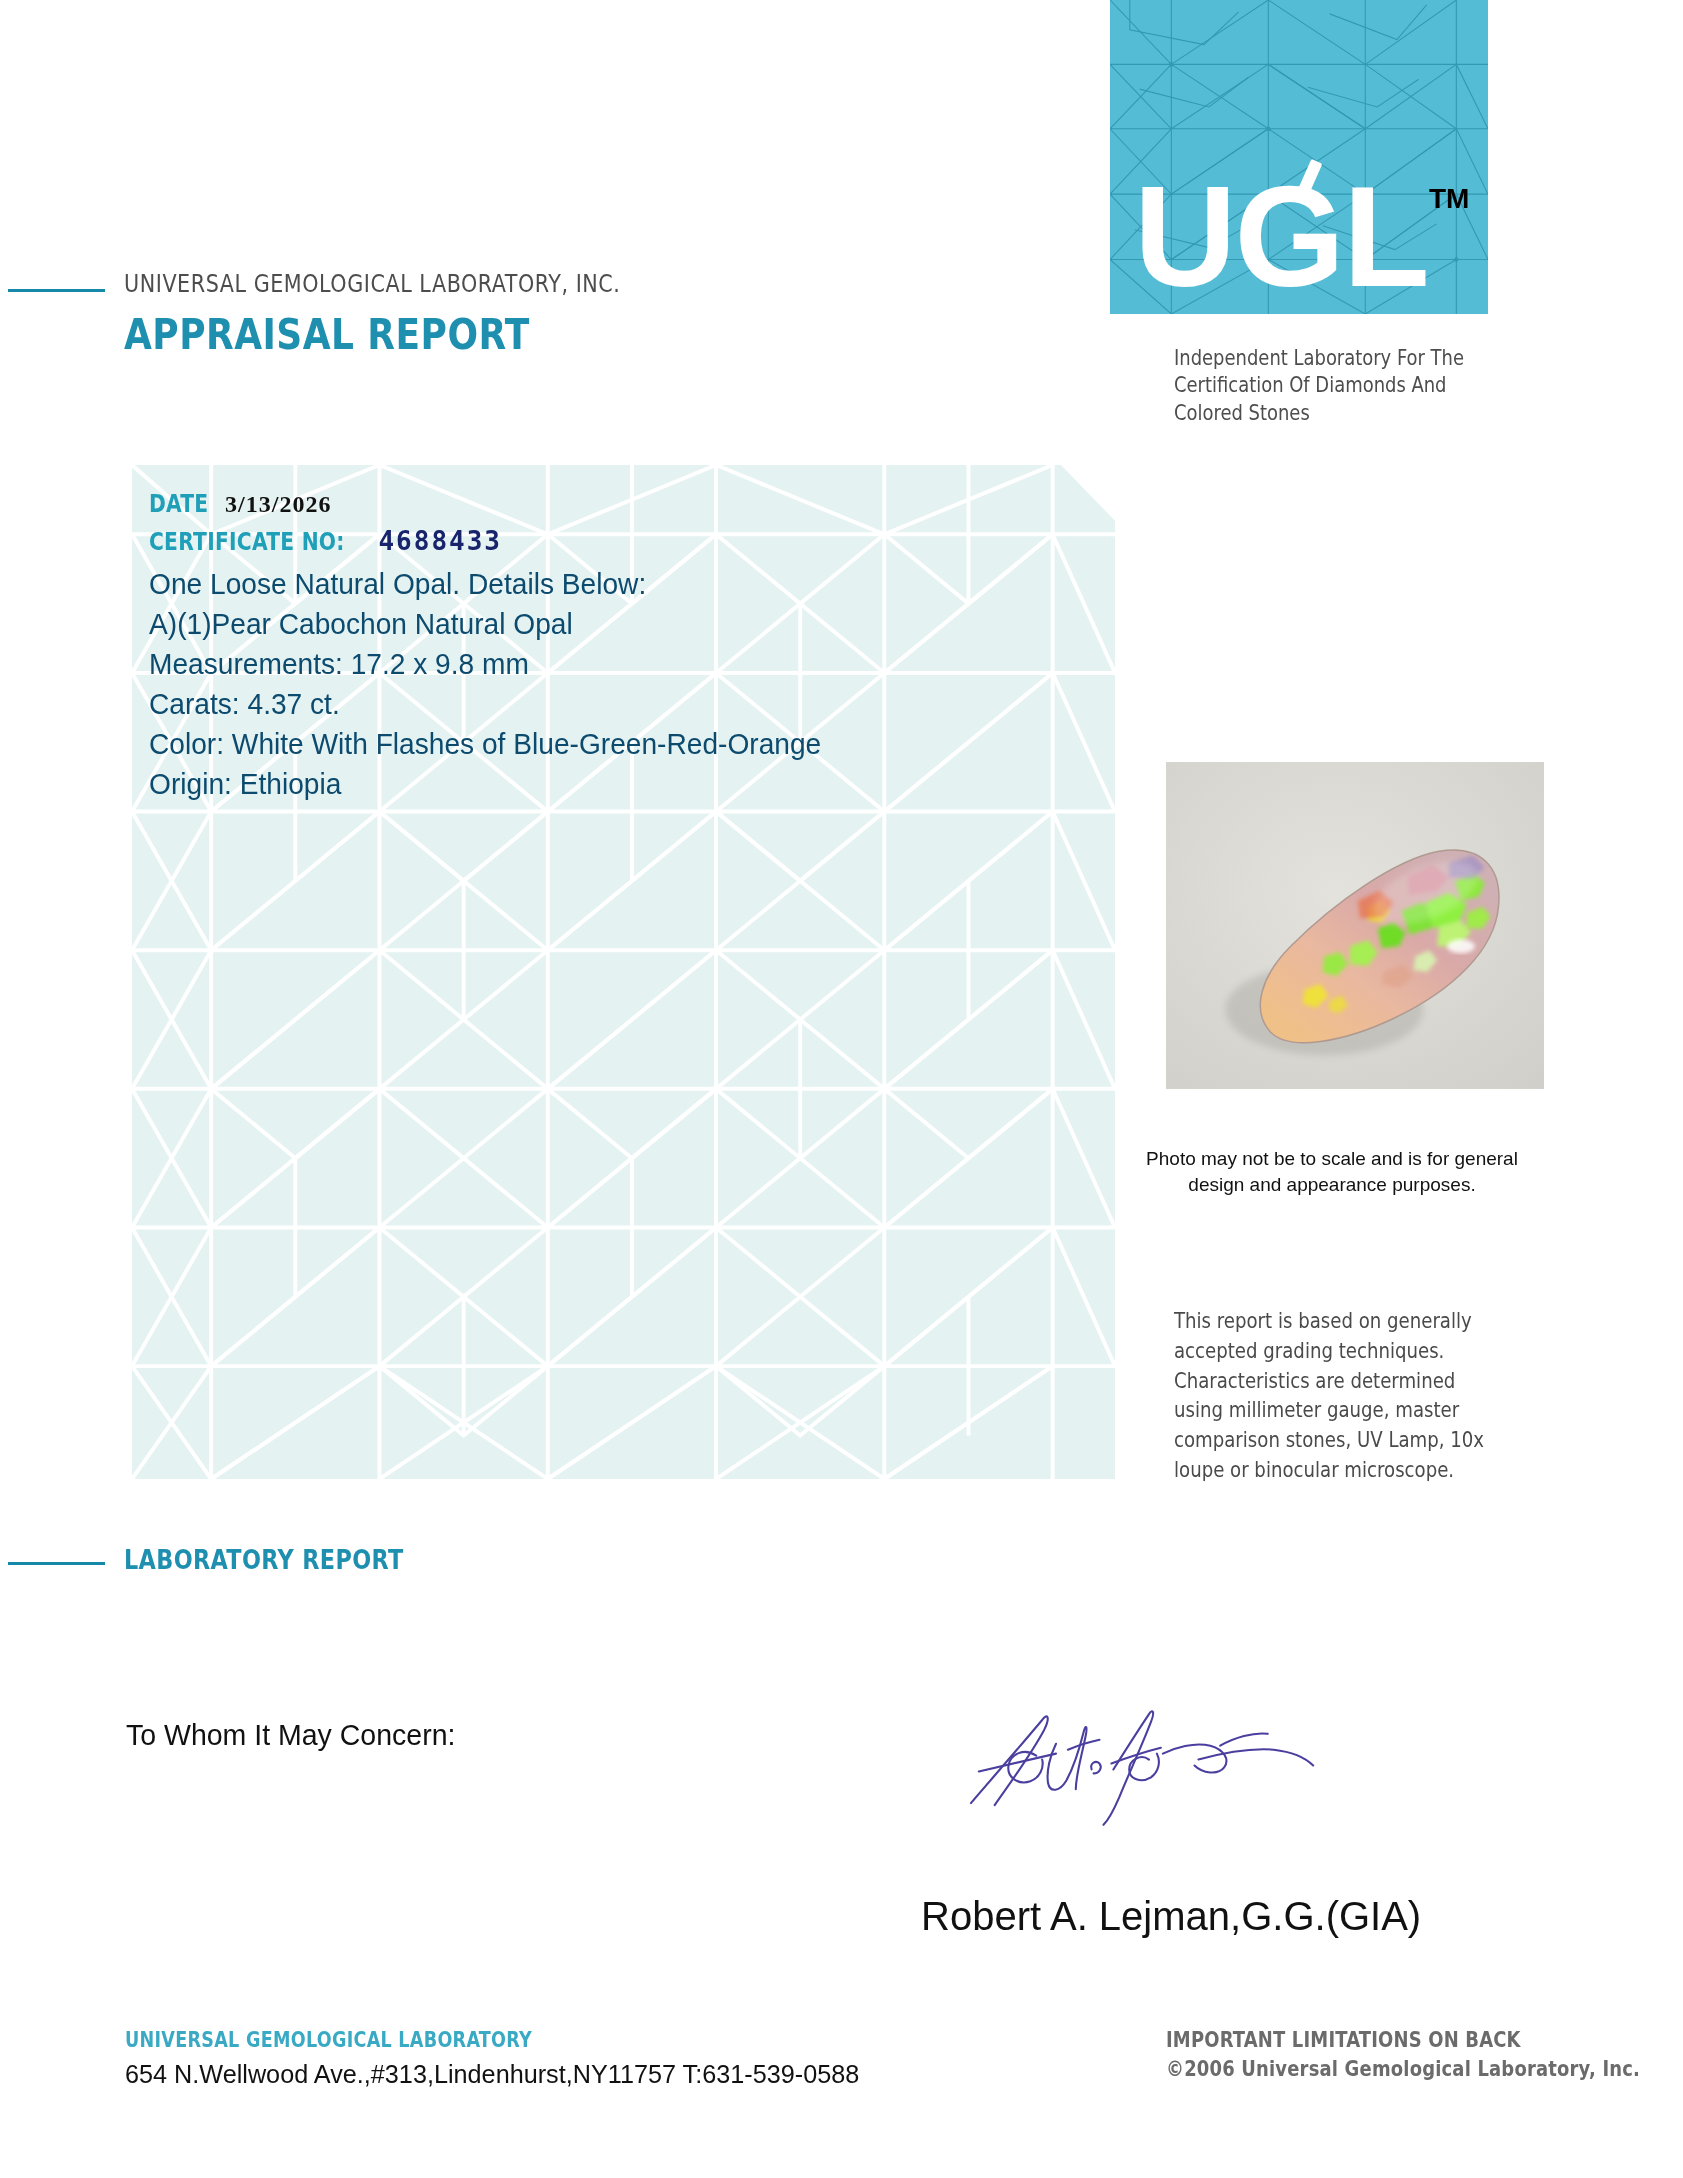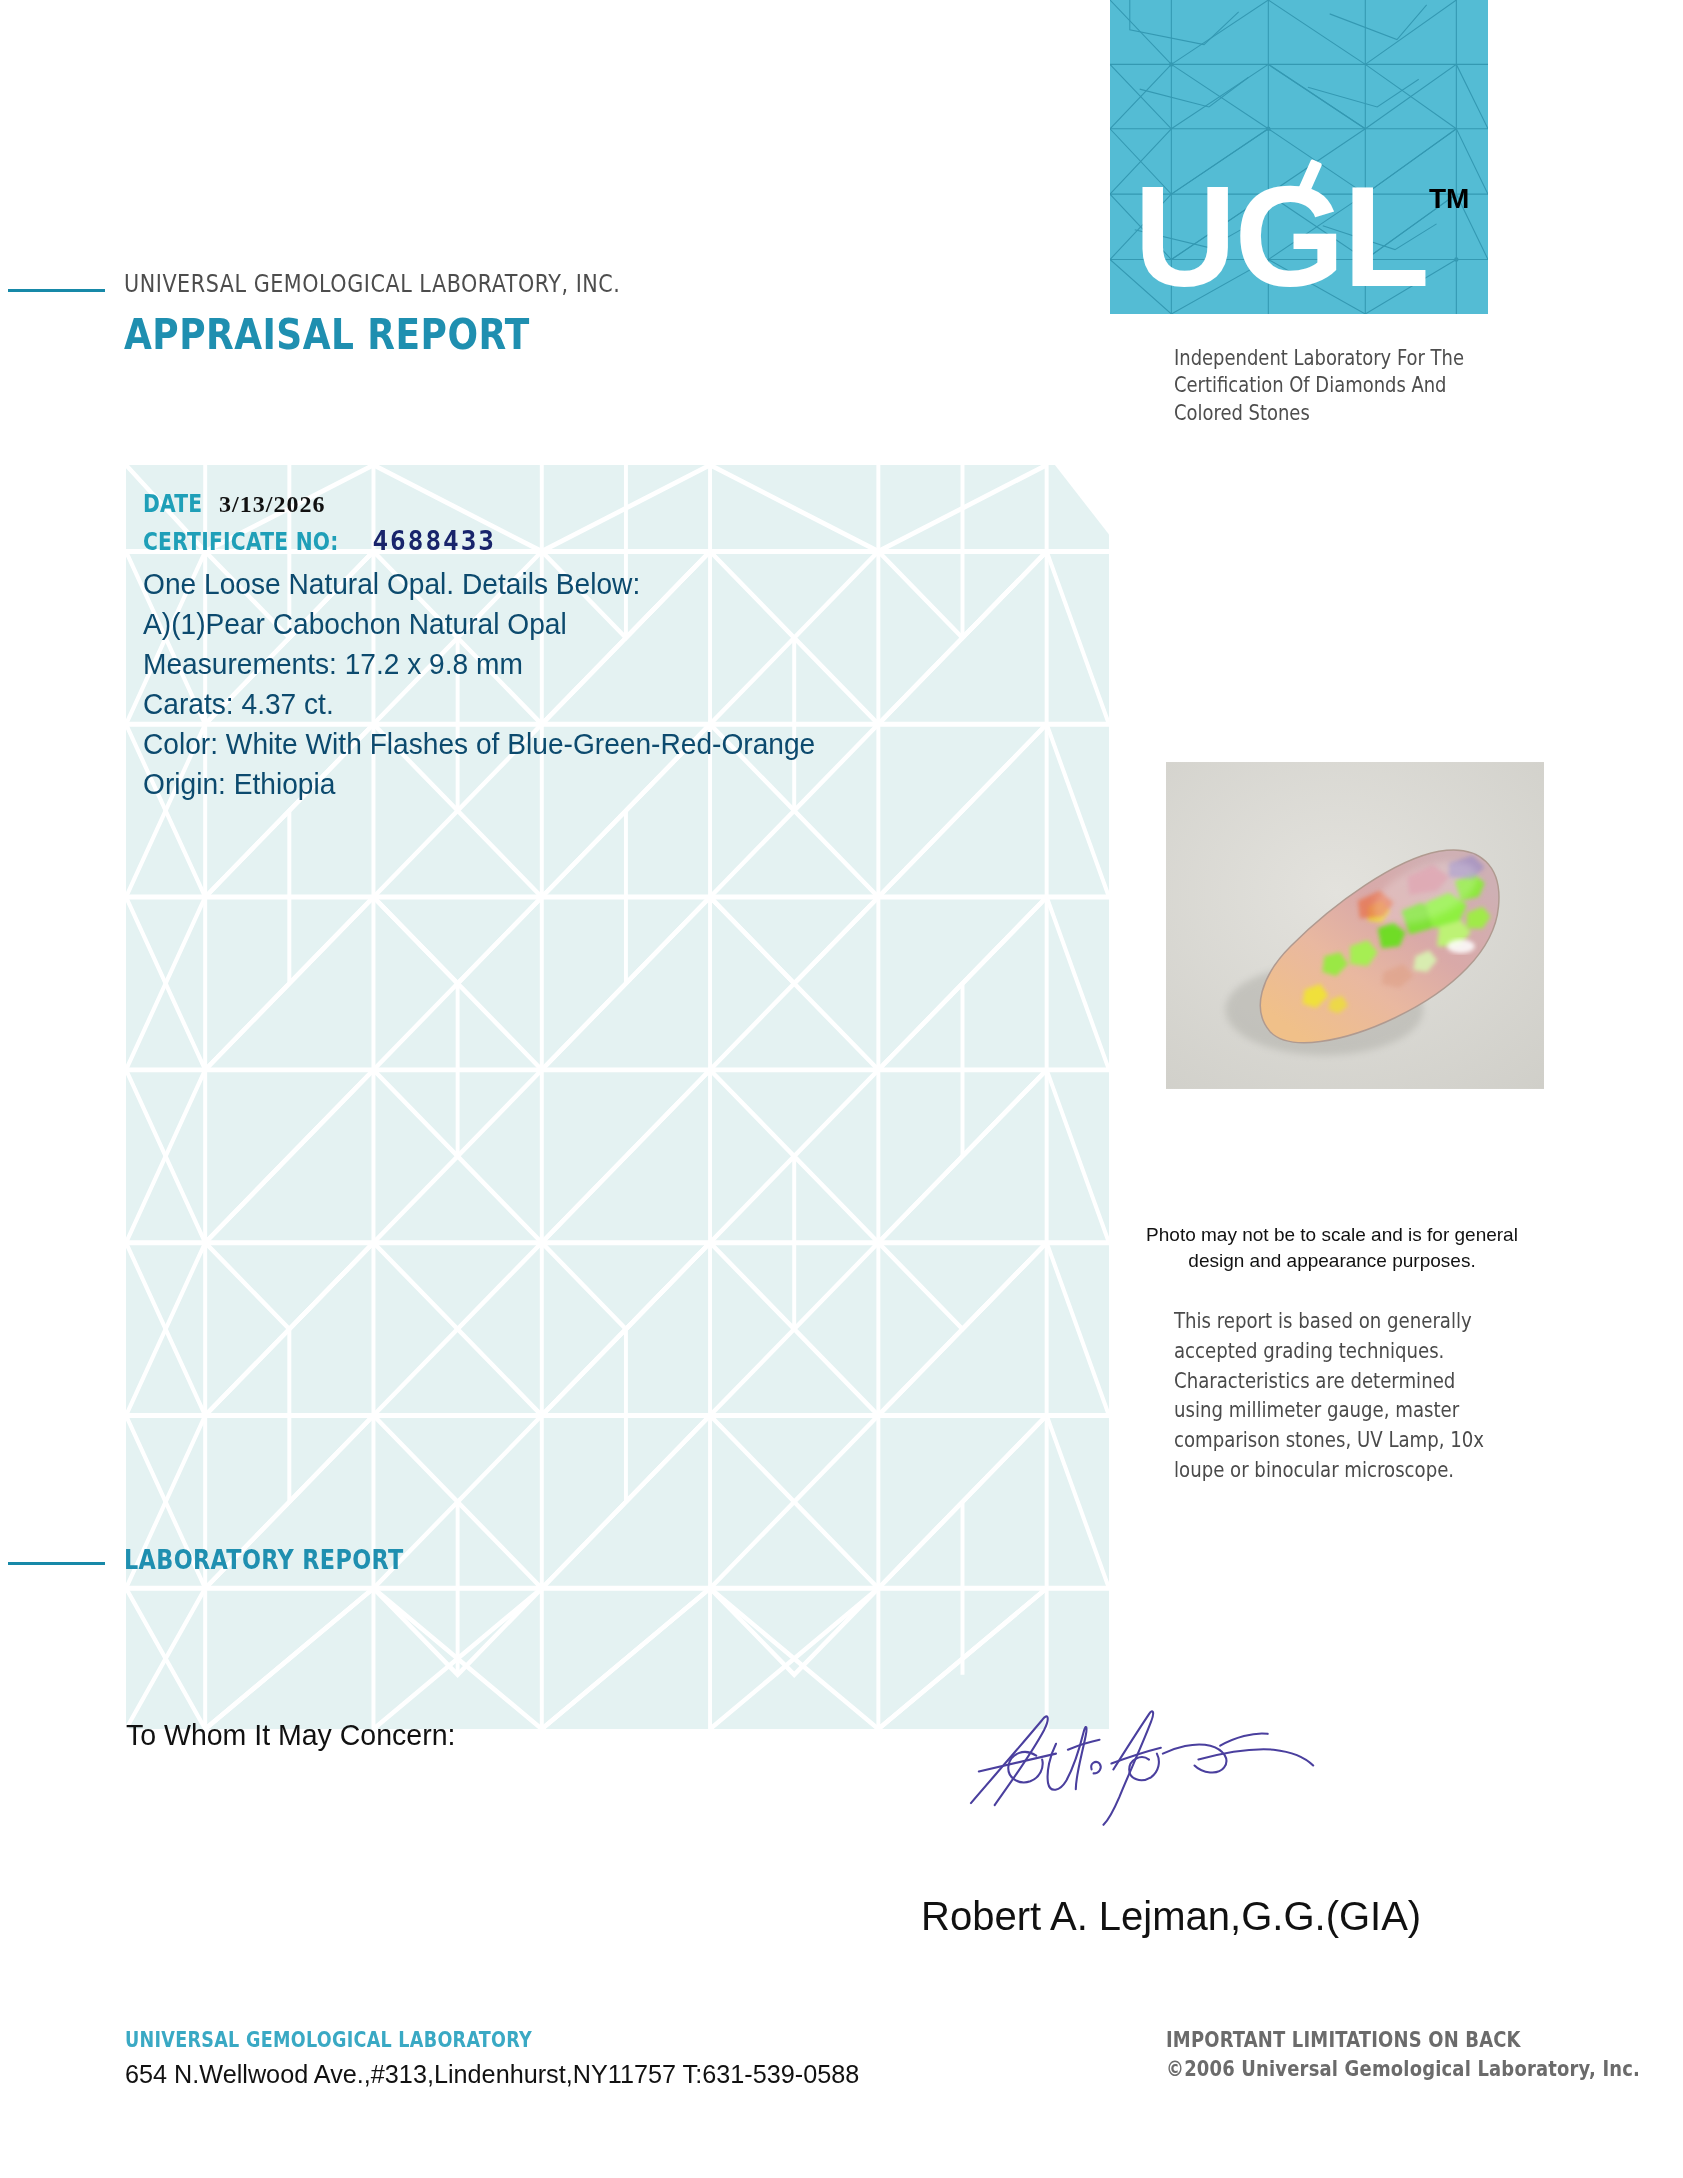--- a/index.html
+++ b/index.html
@@ -106,24 +106,24 @@
     font-size: 21px;
     line-height: 1.3;
     color: #4d4d4d;
     transform: scaleX(0.95);
     transform-origin: left top;
   }
 
   
   #detail-panel {
     position: absolute;
-    left: 126px;
+    left: 132px;
     top: 465px;
     width: 983px;
-    height: 1264px;
+    height: 1014px;
     background: #e4f2f2;
     -webkit-clip-path: polygon(0 0, 94.5% 0, 100% 5.5%, 100% 100%, 0 100%);
     clip-path: polygon(0 0, 94.5% 0, 100% 5.5%, 100% 100%, 0 100%);
     overflow: hidden;
   }
   #panel-facets {
     position: absolute;
     left: 0; top: 0;
     width: 100%; height: 100%;
   }
@@ -182,21 +182,21 @@
     left: 1166px;
     top: 762px;
     width: 378px;
     height: 327px;
     background: #d9d8d3;
     overflow: hidden;
   }
   #photo-note {
     position: absolute;
     left: 1119px;
-    top: 1222px;
+    top: 1146px;
     width: 426px;
     text-align: center;
     font-size: 19px;
     line-height: 1.35;
     color: #111111;
   }
   #method-note {
     position: absolute;
     left: 1174px;
     top: 1307px;

